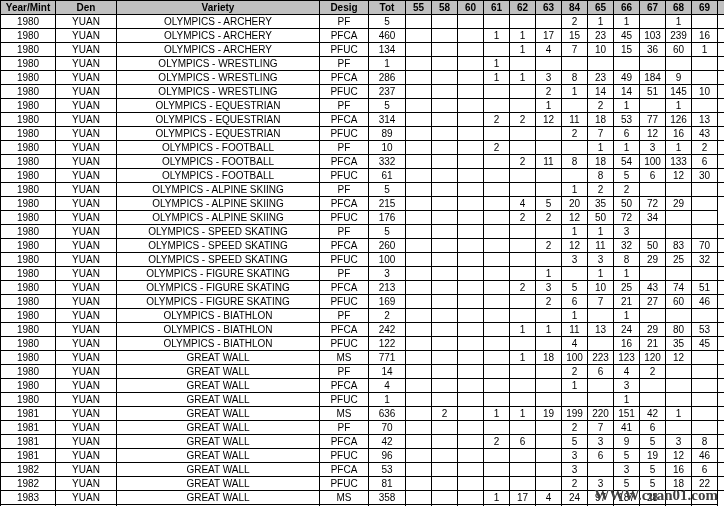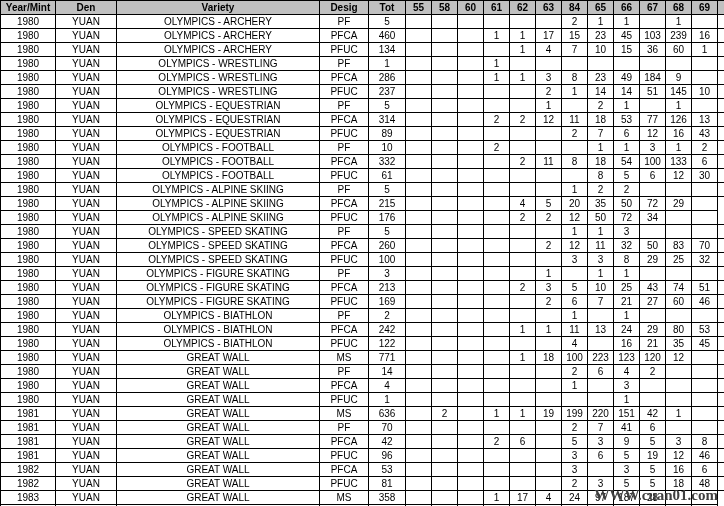--- a/index.html
+++ b/index.html
@@ -747,21 +747,21 @@
           <td class="c-num"></td>
           <td class="c-num"></td>
           <td class="c-num"></td>
           <td class="c-num"></td>
           <td class="c-num"></td>
           <td class="c-num">2</td>
           <td class="c-num">3</td>
           <td class="c-num">5</td>
           <td class="c-num">5</td>
           <td class="c-num">18</td>
-          <td class="c-num">48</td>
+          <td class="c-num">22</td>
           <td class="c-num">21</td>
         </tr>
         <tr>
           <td class="c-year">1983</td>
           <td class="c-den">YUAN</td>
           <td class="c-var">GREAT WALL</td>
           <td class="c-desig">MS</td>
           <td class="c-tot">358</td>
           <td class="c-num"></td>
           <td class="c-num"></td>

